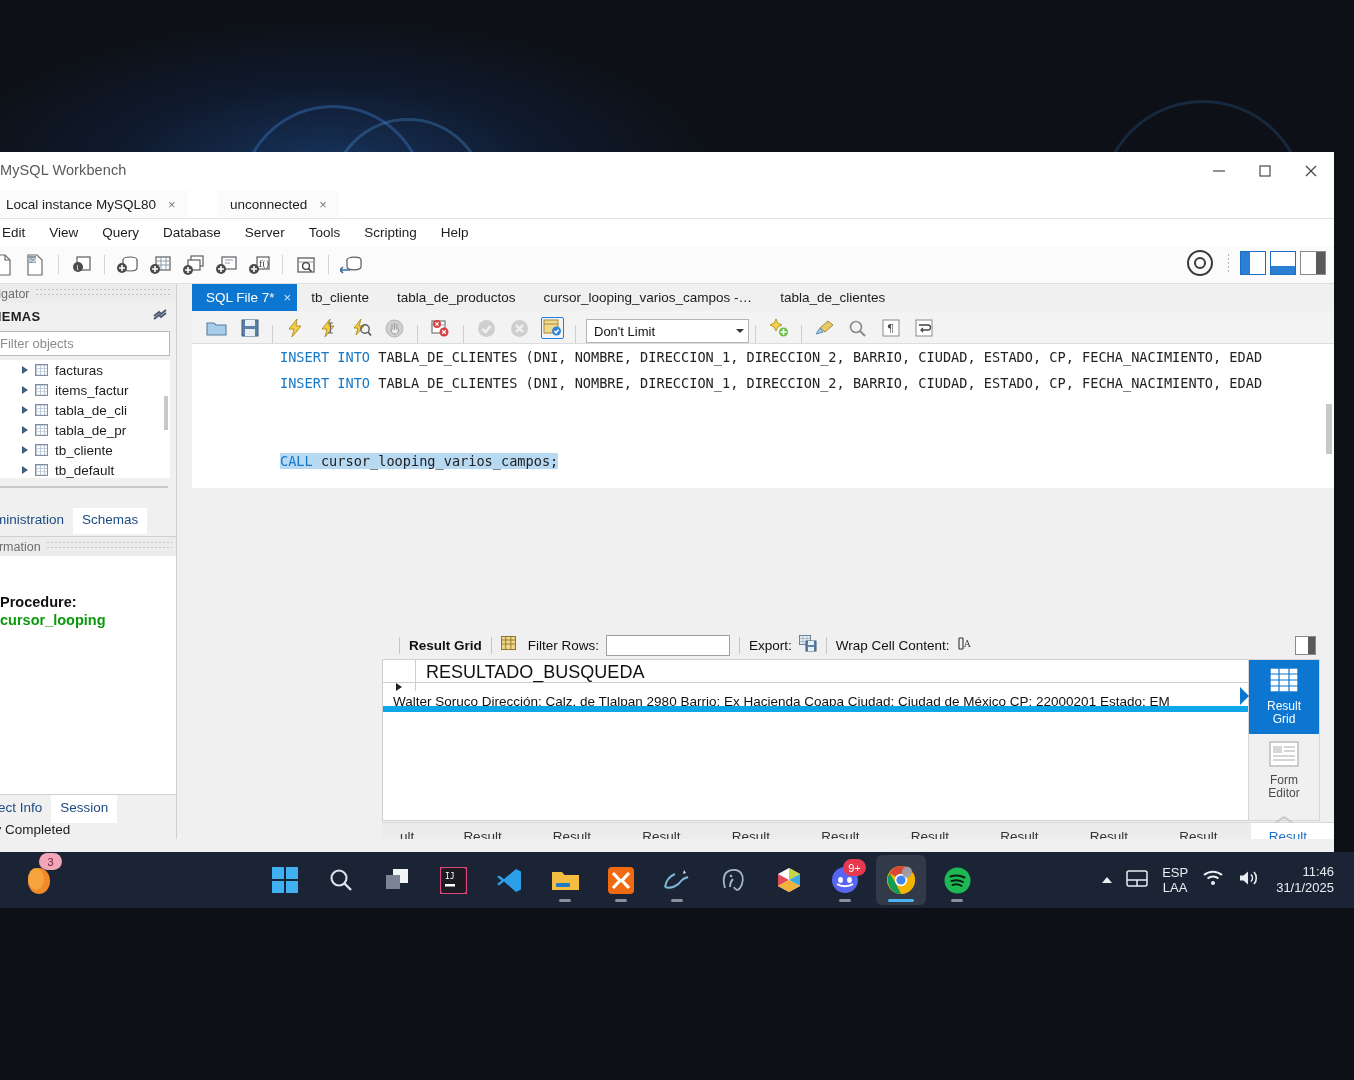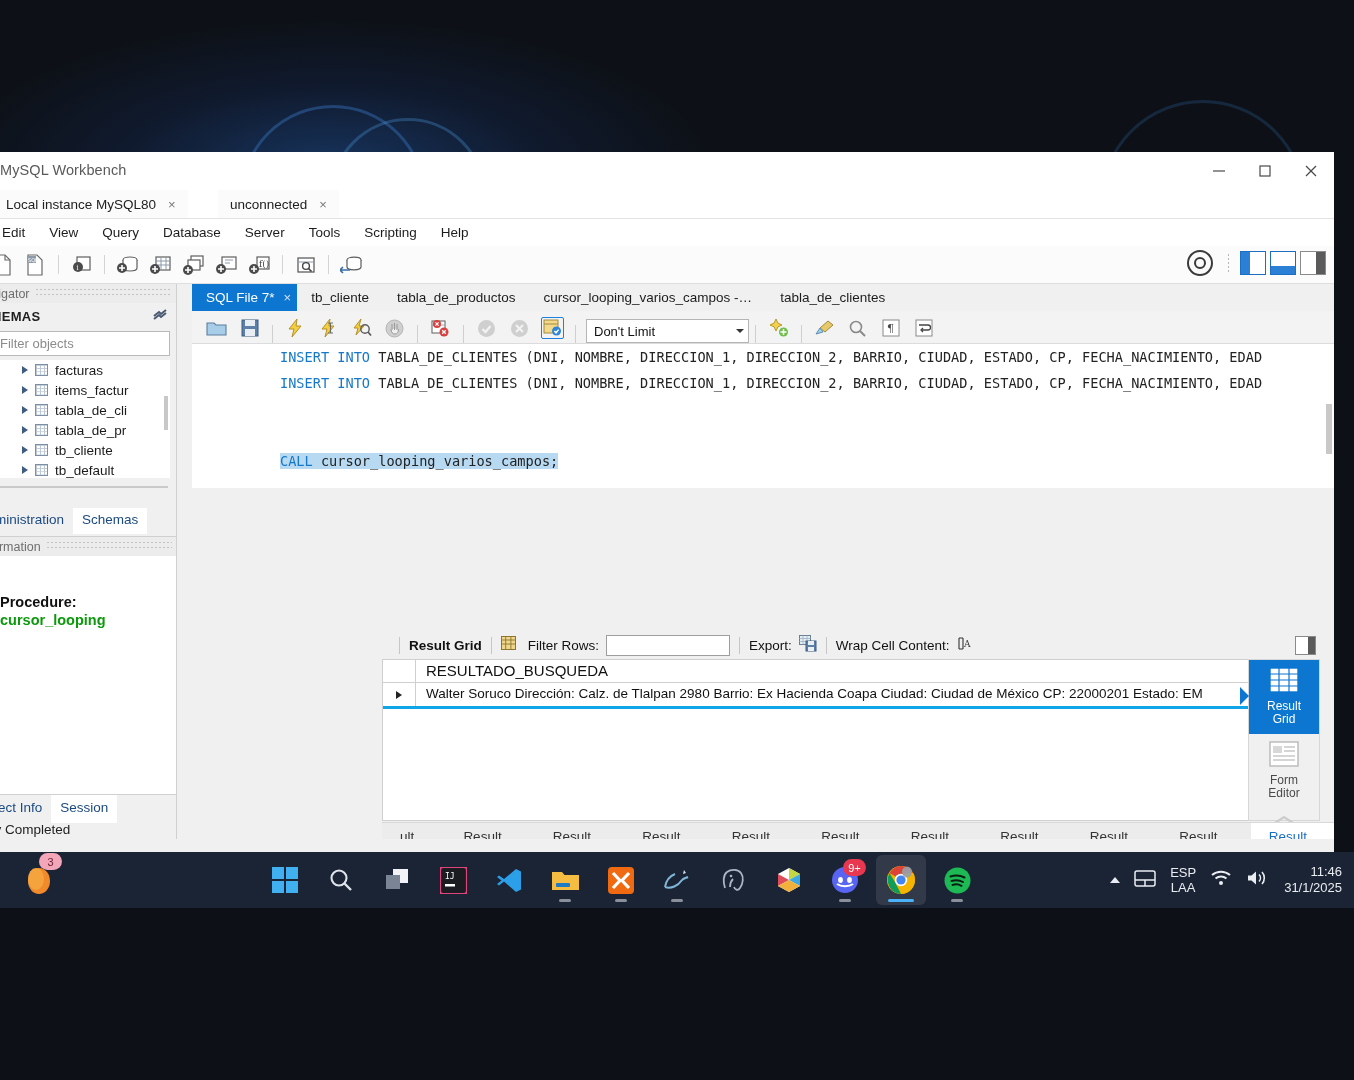--- a/index.html
+++ b/index.html
@@ -137,22 +137,22 @@
   .rg-toolbar { height:28px; background:#f0f0f0; display:flex; align-items:center; padding-left:8px;
                 position:relative; }
   .rg-toolbar .lbl { font-size:13.5px; color:#111; }
   .rg-toolbar b { font-size:13.5px; color:#111; }
   .rg-sep { width:1px; height:17px; background:#c6c6c6; margin:0 9px; }
   .filterrows { width:122px; height:19px; background:#fff; border:1px solid #9e9e9e; margin-left:7px; }
   .grid { position:absolute; left:0; top:28px; right:72px; bottom:32px; background:#fff;
           border:1px solid #cfcfcf; border-right:none; box-sizing:border-box; }
   .grid-head { height:22px; display:flex; border-bottom:1px solid #cfcfcf; }
   .grid-head .rowsel { width:32px; border-right:1px solid #cfcfcf; }
-  .grid-head .col { flex:1; font-size:15px; color:#111; padding:2px 0 0 10px; }
-  .grid-row { height:23px; display:flex; border-bottom:3px solid #0ea5e9; }
+  .grid-head .col { flex:1; font-size:18px; color:#111; padding:2px 0 0 10px; }
+  .grid-row { height:23px; display:flex; border-bottom:6px solid #0ea5e9;flex-direction:column; }
   .grid-row .rowsel { width:32px; border-right:1px solid #cfcfcf; display:flex; align-items:center;
                       justify-content:center; }
   .rowtri { width:0;height:0;border-left:6px solid #222;border-top:4.5px solid transparent;
             border-bottom:4.5px solid transparent; }
   .grid-row .cell { flex:1; font-size:13.5px; color:#111; padding:3px 0 0 10px; white-space:nowrap;
                     overflow:hidden; }
   .sidebtn { position:absolute; right:14px; top:28px; width:72px; bottom:32px; background:#f0f0f0;
              border:1px solid #d6d6d6; box-sizing:border-box; }
   .sb-item { height:74px; display:flex; flex-direction:column; align-items:center; justify-content:center;
              font-size:12px; line-height:13.5px; text-align:center; color:#4a4a4a; }
@@ -182,21 +182,21 @@
   .tbapp { width:50px; height:50px; display:flex; align-items:center; justify-content:center;
            position:relative; border-radius:6px; }
   .tbapp.active { background:rgba(255,255,255,.10); }
   .runbar { position:absolute; bottom:3px; left:50%; transform:translateX(-50%);
             width:12px; height:3px; border-radius:2px; background:#8a9099; }
   .runbar.wide { width:26px; background:#4cb2f7; }
   .badge { position:absolute; top:4px; right:4px; min-width:17px; height:17px; border-radius:9px;
            background:#e8384f; color:#fff; font-size:11px; display:flex; align-items:center;
            justify-content:center; padding:0 3px; }
   .badge.pink { background:#f2a6b8; color:#6b2236; top:-2px; right:2px; }
-  .tray { position:absolute; right:12px; display:flex; align-items:center; gap:14px; color:#e9ecf1; }
+  .tray { position:absolute; right:20px; display:flex; align-items:center; gap:14px; color:#e9ecf1; }
   .tray .lang { text-align:center; font-size:13px; line-height:15px; }
   .tray .clock { text-align:right; font-size:13px; line-height:16px; }
   .chev-up { width:0;height:0;border-bottom:6px solid #e9ecf1;border-left:5px solid transparent;
              border-right:5px solid transparent; }
 </style>
 </head>
 <body>
 
 <div id="screen">
 

